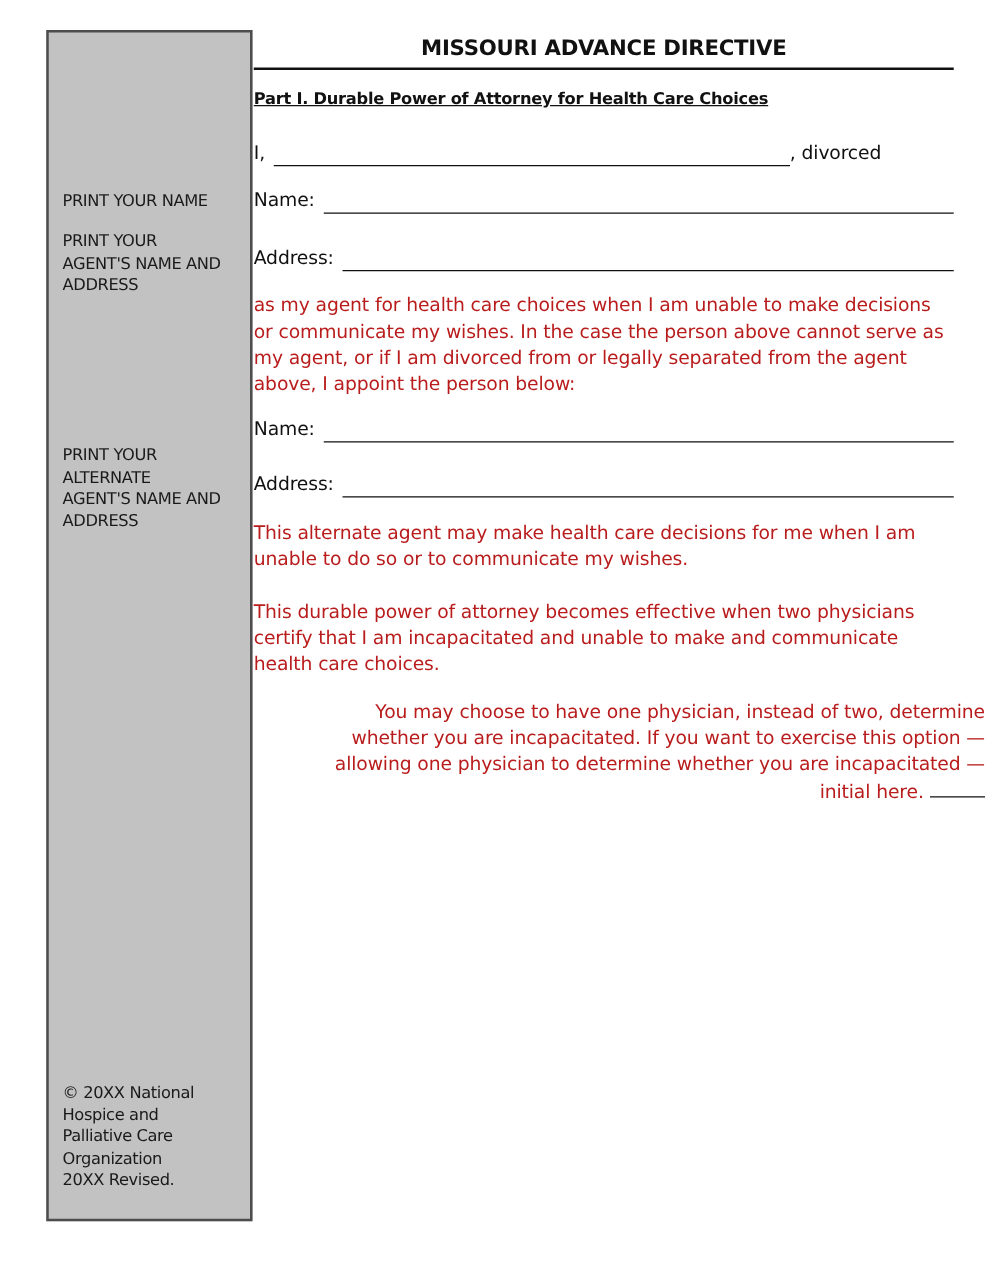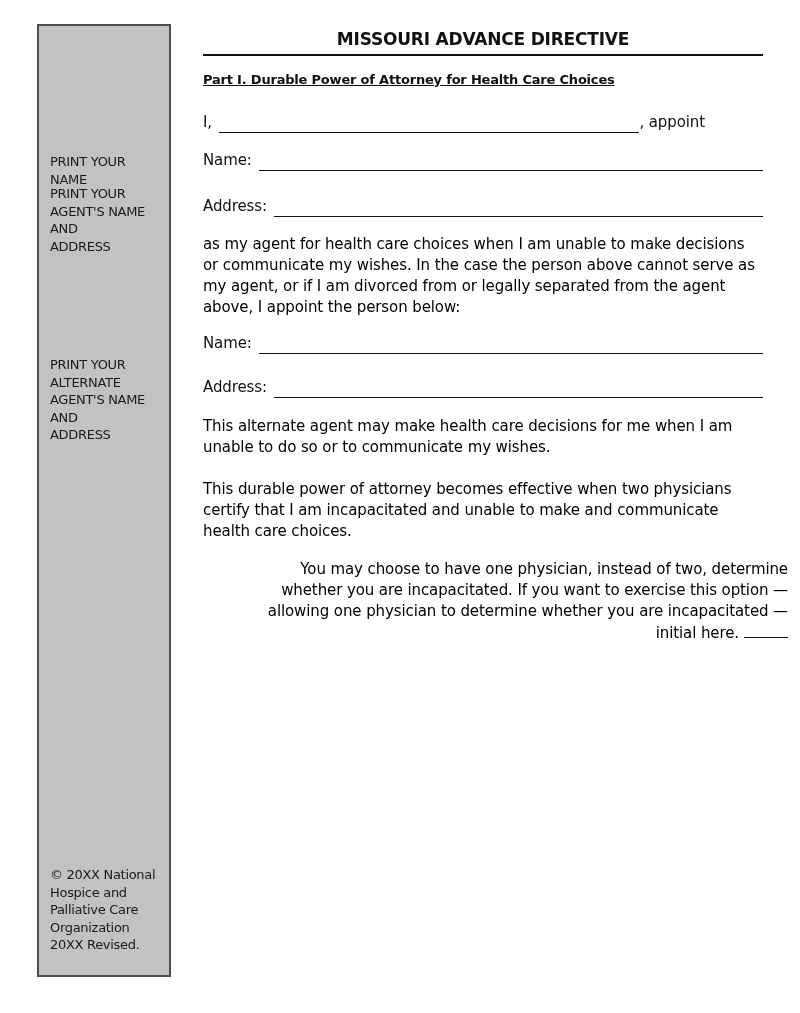--- a/index.html
+++ b/index.html
@@ -16,21 +16,21 @@
     position: absolute;
     left: 0; top: 0;
     width: 800px; height: 1013px;
     background: #ffffff;
   }
 
   
   .sidebar {
     position: absolute;
     left: 37px; top: 24px;
-    width: 134px; height: 953px;
+    width: 165px; height: 953px;
     background: #c2c2c2;
     border: 2px solid #4d4d4d;
   }
   .side-note {
     position: absolute;
     left: 11px; right: 4px;
     font-size: 13px;
     line-height: 17.5px;
     letter-spacing: -0.3px;
     color: #1a1a1a;
@@ -71,21 +71,21 @@
     font-weight: bold;
     font-size: 13px;
     letter-spacing: -0.2px;
     text-decoration: underline;
   }
 
   .body-text {
     font-size: 15px;
     line-height: 21px;
     letter-spacing: -0.1px;
-    color: #000000;
+    color: #b91c1c;
   }
 
   .fill-row {
     position: absolute;
     left: 0;
     display: flex;
     align-items: stretch;
     line-height: 21px;
     font-size: 15px;
     letter-spacing: -0.1px;
@@ -147,21 +147,21 @@
 
     <div class="doc-title">MISSOURI ADVANCE DIRECTIVE</div>
 
     <div class="title-rule"></div>
 
     <div class="section-title">Part I. Durable Power of Attorney for Health Care Choices</div>
 
     <div class="fill-row appoint-row">
       <span class="label">I,</span>
       <span class="blank-line"></span>
-      <span class="label">, appoint</span>
+      <span class="label">, divorced</span>
     </div>
 
     <div class="fill-row name-row-1">
       <span class="label">Name:</span>
       <span class="blank-line"></span>
     </div>
     <div class="fill-row addr-row-1">
       <span class="label">Address:</span>
       <span class="blank-line"></span>
     </div>

